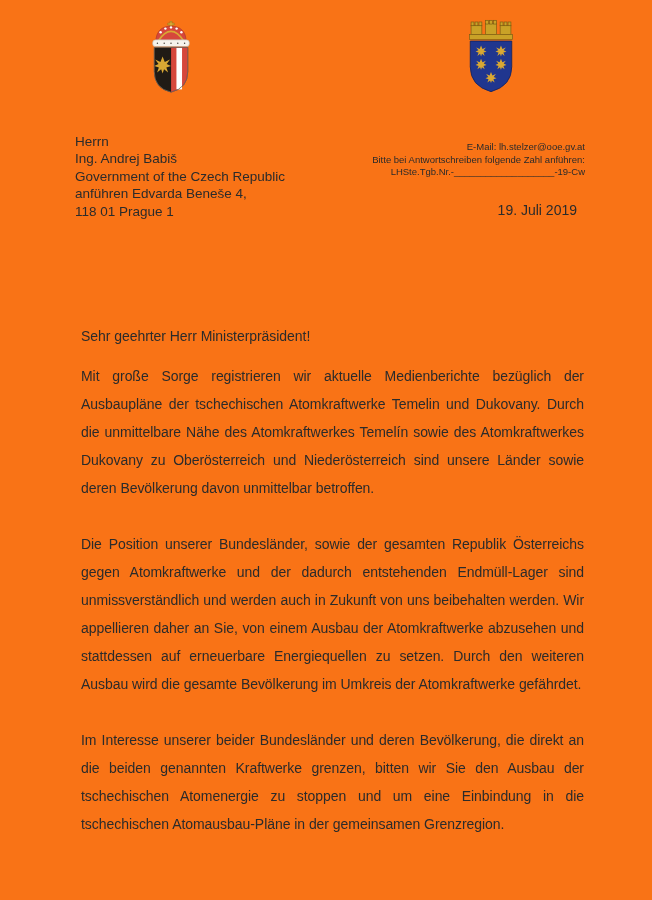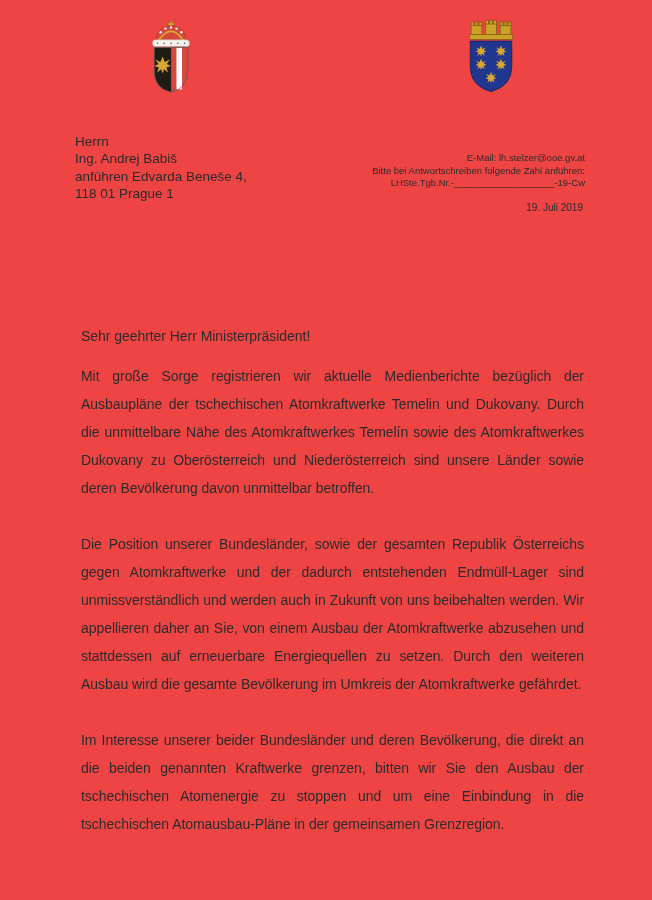--- a/index.html
+++ b/index.html
@@ -5,21 +5,21 @@
   html, body {
     margin: 0;
     padding: 0;
     background: #ffffff;
     font-family: "Liberation Sans", "DejaVu Sans", sans-serif;
   }
   .page {
     position: relative;
     width: 652px;
     height: 900px;
-    background: #ef4444;
+    background: #f97316;
     color: var(--text, #2b2b2b);
     overflow: hidden;
   }
 
   
   .crest { position: absolute; }
   .crest-left  { left: 139px; top: 21px; width: 64px; height: 80px; }
   .crest-right { left: 457px; top: 17px; width: 68px; height: 83px; }
 
   
@@ -30,34 +30,34 @@
     font-size: 13.5px;
     line-height: 17.4px;
     color: var(--text);
     white-space: nowrap;
   }
 
   
   .reference {
     position: absolute;
     right: 67px;
-    top: 152px;
+    top: 141px;
     text-align: right;
     font-size: 9.5px;
     line-height: 12.5px;
     color: var(--text);
     white-space: nowrap;
   }
 
   
   .date {
     position: absolute;
-    right: 69px;
+    right: 75px;
     top: 202px;
-    font-size: 10px;
+    font-size: 14px;
     color: var(--text);
   }
 
   
   .letter-body {
     position: absolute;
     left: 81px;
     top: 322px;
     width: 511px;
     font-size: 14px;
@@ -154,20 +154,21 @@
     <use href="#eagle-b" class="f-eagle" transform="translate(28 41) scale(0.95)"></use>
     <use href="#eagle-b" class="f-eagle" transform="translate(52 41) scale(0.95)"></use>
     <use href="#eagle-b" class="f-eagle" transform="translate(28 57) scale(0.95)"></use>
     <use href="#eagle-b" class="f-eagle" transform="translate(52 57) scale(0.95)"></use>
     <use href="#eagle-b" class="f-eagle" transform="translate(40 73) scale(0.95)"></use>
   </svg>
 
   <div class="recipient">
     <div>Herrn</div>
     <div>Ing. Andrej Babiš</div>
+    <div>Government of the Czech Republic</div>
     <div>anführen Edvarda Beneše 4,</div>
     <div>118 01 Prague 1</div>
   </div>
 
   <div class="reference">
     <div>E-Mail: lh.stelzer@ooe.gv.at</div>
     <div>Bitte bei Antwortschreiben folgende Zahl anführen:</div>
     <div>LHSte.Tgb.Nr.-___________________-19-Cw</div>
   </div>
 

